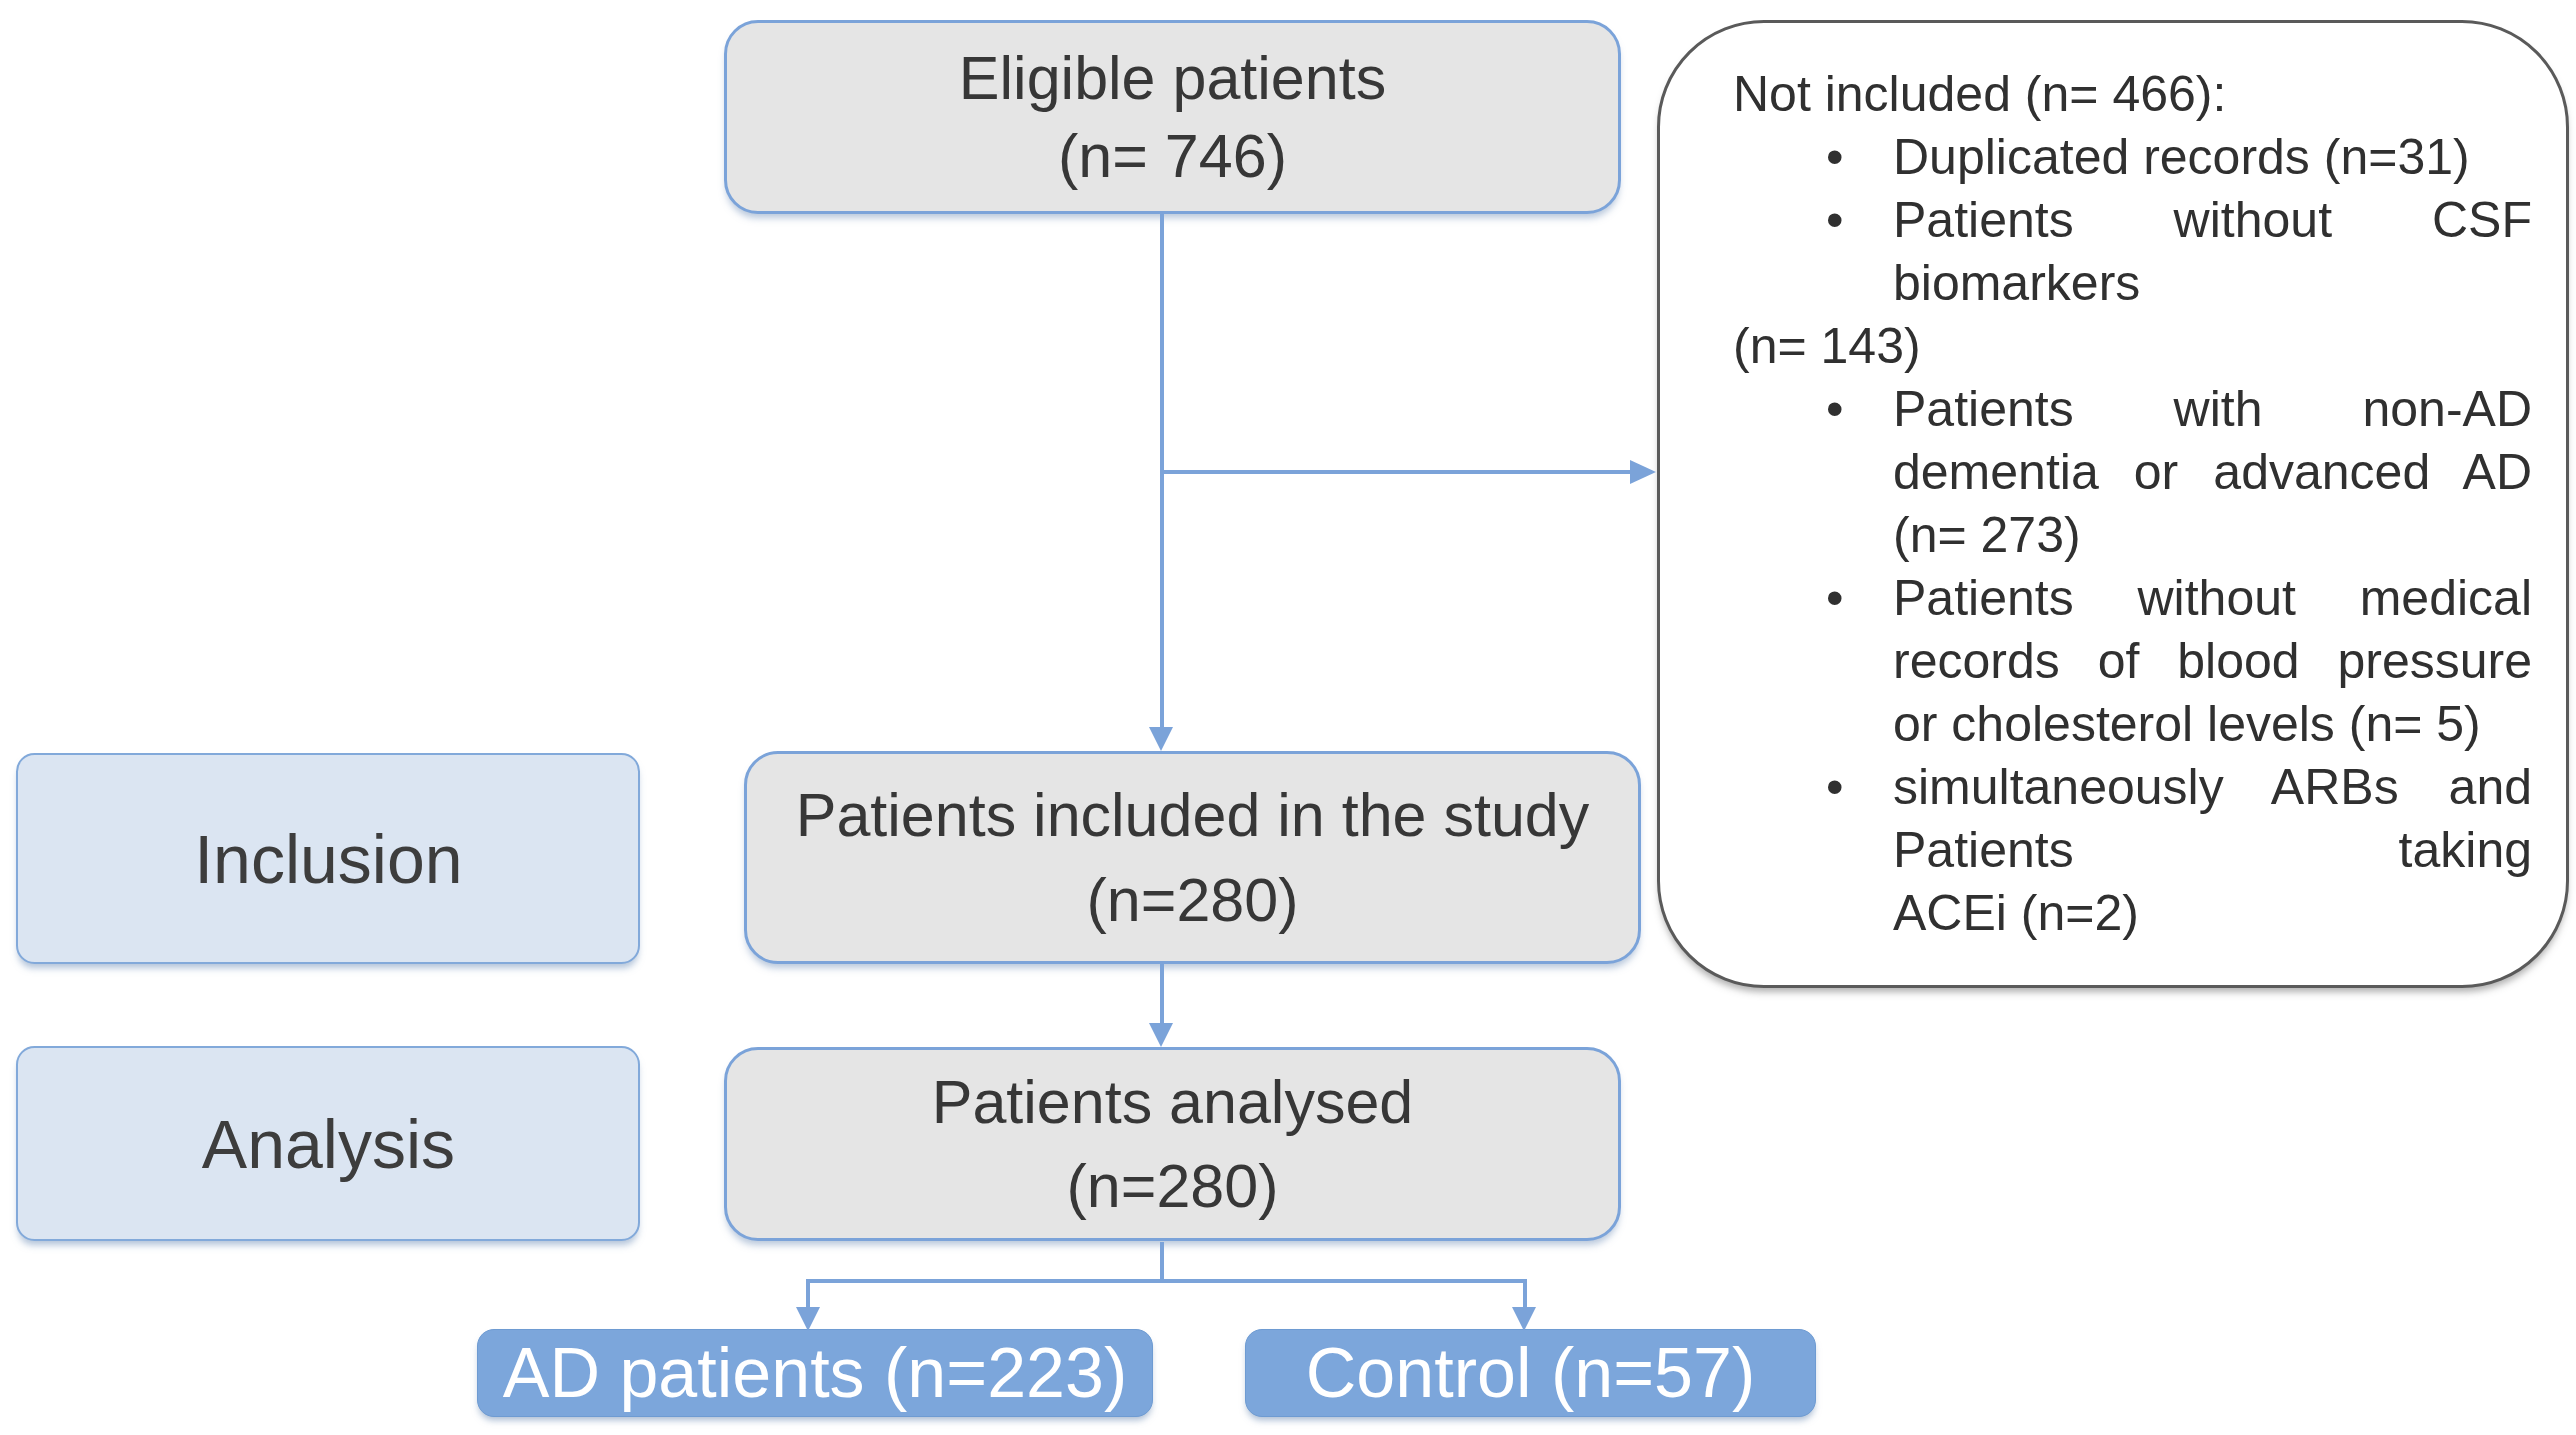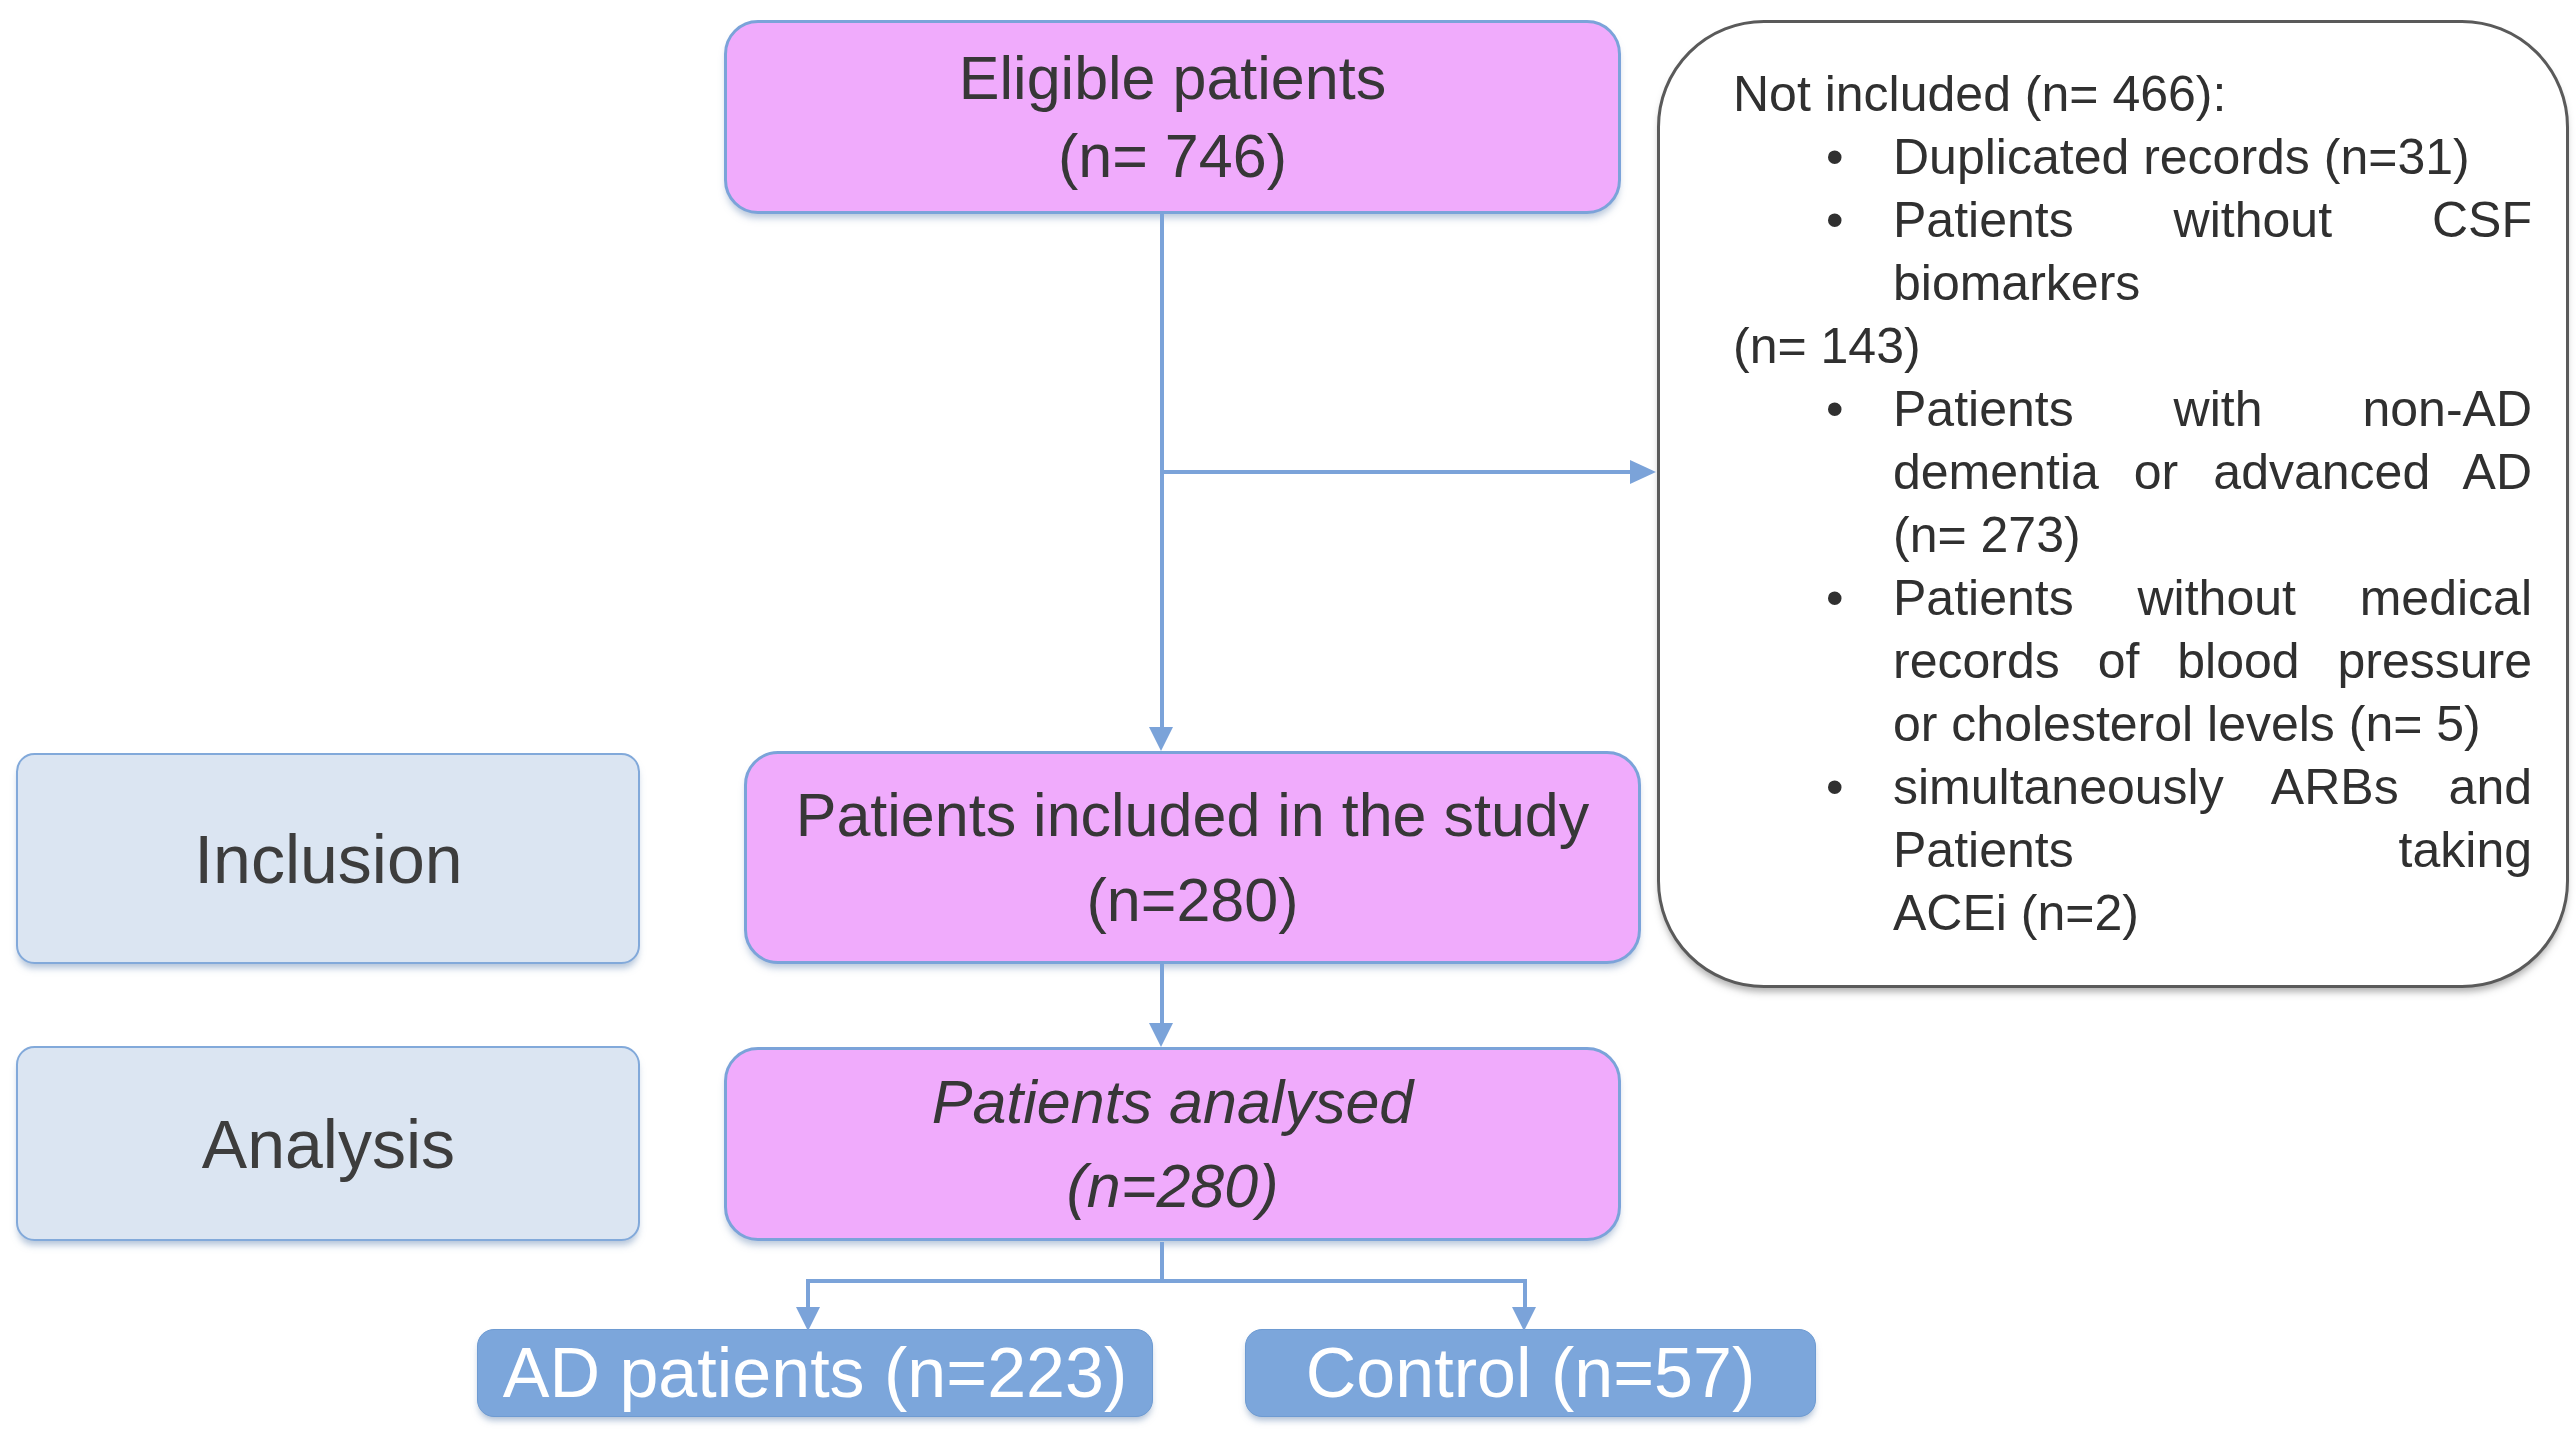--- a/index.html
+++ b/index.html
@@ -15,28 +15,28 @@
     font-size:68px; color:#3D3D3D;
     box-shadow:0 6.4px 7.1px -2.8px rgba(115,145,185,.55);
   }
   #stage-identification { top:20px;   height:195px; }
   #stage-inclusion      { top:753px; height:211px; }
   #stage-analysis       { top:1046px; height:195px; }
 
   
   .node {
     position:absolute; left:724px; width:897px; box-sizing:border-box;
-    background:#f0abfc; border:3.6px solid #7BA3D9; border-radius:34px;
+    background:#e5e5e5; border:3.6px solid #7BA3D9; border-radius:34px;
     display:flex; flex-direction:column; align-items:center; justify-content:center;
     font-size:61px; color:#373737; text-align:center; line-height:1.38;
     box-shadow:0 6.4px 7.1px -2.8px rgba(115,145,185,.5);
   }
   #node-eligible { top:20px;   height:194px; line-height:1.28; }
   #node-included { top:751px; height:213px;margin-left:20px; }
-  #node-analysed { top:1047px; height:194px;font-style:italic; }
+  #node-analysed { top:1047px; height:194px; }
 
   
   .end-box {
     position:absolute; top:1329px; height:88px;
     background:#7CA6DB; border:1.4px solid #6E9BD2; box-sizing:border-box; border-radius:17px;
     display:flex; align-items:center; justify-content:center;
     color:#ffffff; font-size:70px;
     box-shadow:0 5.7px 7.1px -2.8px rgba(110,140,180,.6);
   }
   #end-ad      { left:477px;  width:676px; }

